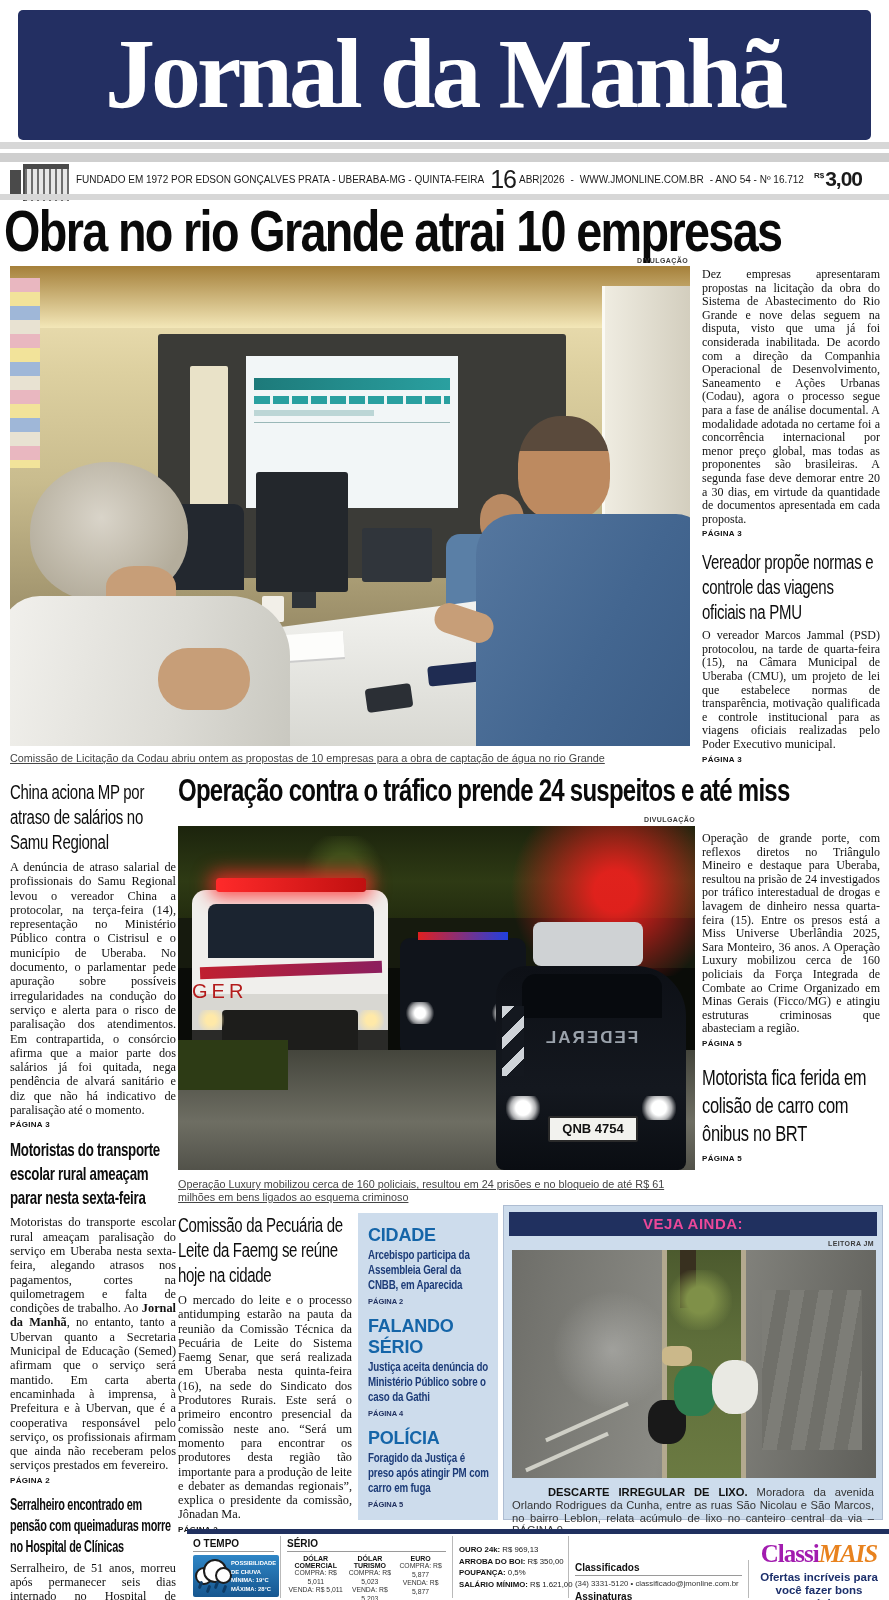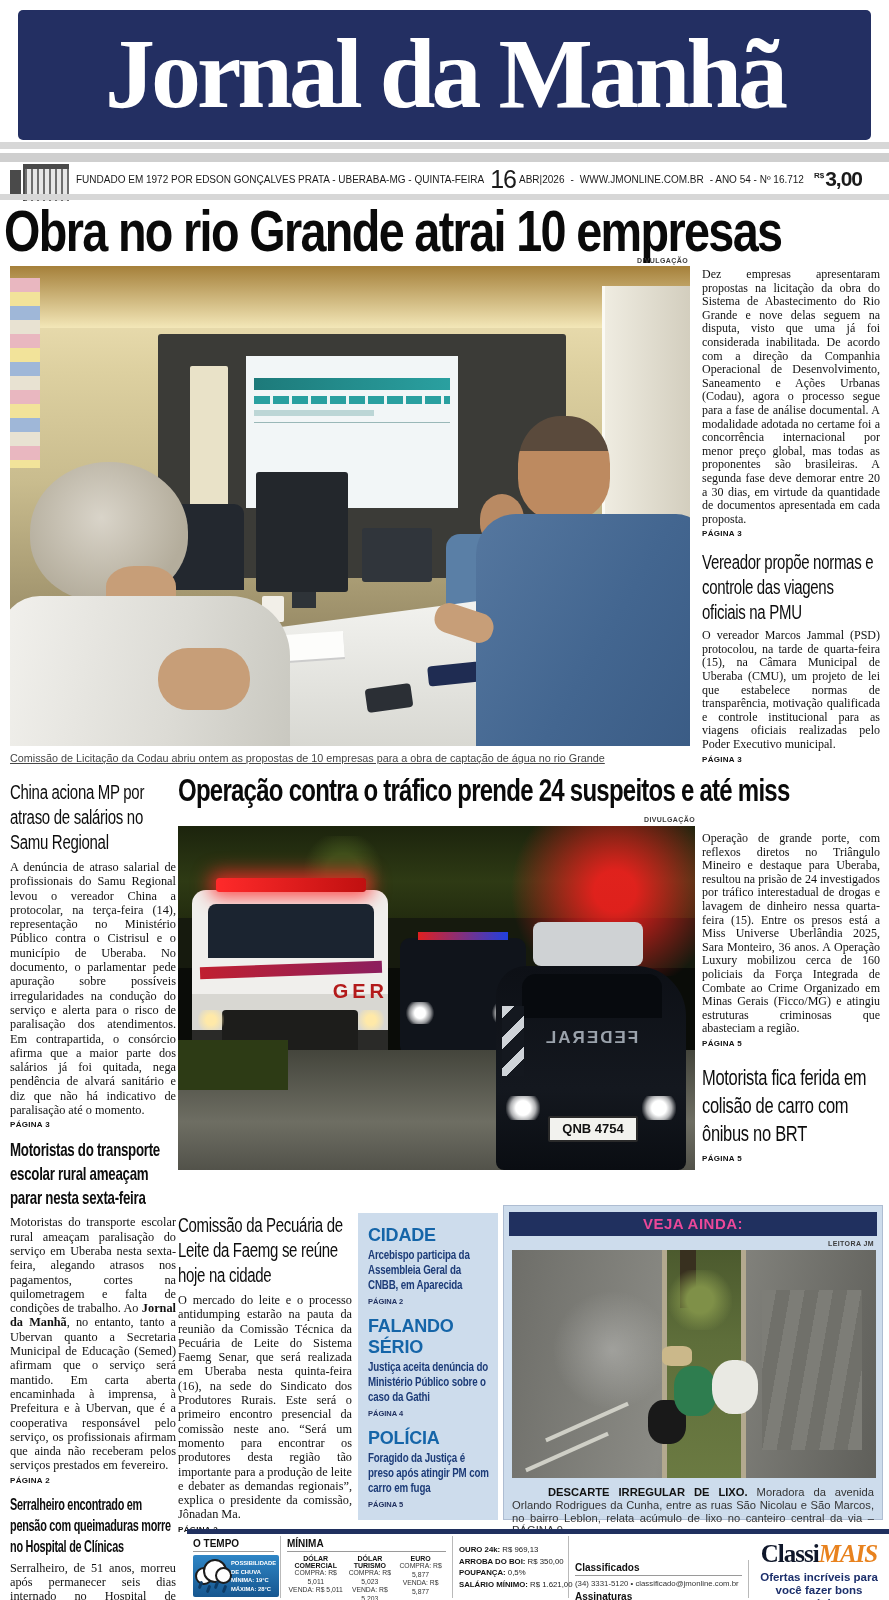--- a/index.html
+++ b/index.html
@@ -92,21 +92,21 @@
   .drops i { position:absolute; width:3px; height:8px; background:#0d3b66; border-radius:2px; transform:rotate(20deg); }
   .cx-grid { display:flex; justify-content:space-between; }
   .cx-item { text-align:center; }
   .cx-name { font-weight:bold; font-size:7px; color:#111; }
   .cx-val { font-size:6.8px; color:#333; line-height:8.5px; }
   .ind-row { font-size:7.8px; line-height:11.5px; color:#222; white-space:nowrap; }
   .ind-row b { color:#111; }
   .contact-line { font-size:7.8px; color:#333; margin-bottom:3px; white-space:nowrap; }
   .classimais { text-align:center; padding-top:4px; }
   .cm-logo { font-family:"Liberation Serif", serif; font-weight:bold; font-size:25px; letter-spacing:-1px; }
-  .cm-1 { color:#0f172a; }
+  .cm-1 { color:#a21caf; }
   .cm-2 { color:#e8821e; font-style:italic; }
   .cm-tag { font-weight:bold; font-size:11.5px; line-height:13px; color:#1c2f6b; margin-top:3px; }
 </style>
 </head>
 <body>
 
 <div class="page">
 
   <div class="abs masthead">
     <div class="masthead-title">Jornal da Manhã</div>
@@ -203,37 +203,38 @@
     <div class="shape" style="left:355px;top:96px;width:110px;height:44px;background:#cfd2d4;border-radius:8px;"></div>
     <div class="shape" style="left:222px;top:112px;width:126px;height:118px;background:#10141b;border-radius:10px;">
       <div class="shape" style="left:6px;top:64px;width:28px;height:22px;background:radial-gradient(circle,#ffffff 30%,#fff8 60%,transparent 80%);"></div>
       <div class="shape" style="left:92px;top:64px;width:28px;height:22px;background:radial-gradient(circle,#ffffff 30%,#fff8 60%,transparent 80%);"></div>
       <div class="shape" style="left:18px;top:-6px;width:90px;height:8px;background:linear-gradient(90deg,#e02020,#2040e0);"></div>
     </div>
     <div class="shape" style="left:14px;top:64px;width:196px;height:200px;background:linear-gradient(180deg,#f0efec 0 52%,#d8d7d2 52% 70%,#2a2a28 70%);border-radius:14px 14px 6px 6px;">
       <div class="shape" style="left:24px;top:-12px;width:150px;height:14px;background:linear-gradient(90deg,#ff2a2a,#c01010);box-shadow:0 0 18px 6px rgba(255,40,40,0.8);border-radius:3px;"></div>
       <div class="shape" style="left:16px;top:14px;width:166px;height:54px;background:#1b2430;border-radius:8px 8px 0 0;"></div>
       <div class="shape" style="left:8px;top:74px;width:182px;height:12px;background:linear-gradient(90deg,#c02030,#8c1f5e);transform:rotate(-2deg);"></div>
-      <div class="shape" style="left:0;top:90px;width:196px;height:26px;text-align:right;font-family:'Liberation Sans',sans-serif;font-weight:bold;font-size:20px;color:#b31b1b;letter-spacing:4px;">GER</div>
+      <div class="shape" style="left:0;top:90px;width:196px;height:26px;text-align:left;font-family:'Liberation Sans',sans-serif;font-weight:normal;font-size:20px;color:#b31b1b;letter-spacing:4px;">GER</div>
       <div class="shape" style="left:30px;top:120px;width:136px;height:46px;background:#1d1d1b;border-radius:4px;"></div>
       <div class="shape" style="left:6px;top:120px;width:26px;height:20px;background:radial-gradient(circle,#ffe9a8 30%,#ffe9a855 70%,transparent 85%);"></div>
       <div class="shape" style="left:166px;top:120px;width:26px;height:20px;background:radial-gradient(circle,#ffe9a8 30%,#ffe9a855 70%,transparent 85%);"></div>
       <div class="shape" style="left:62px;top:172px;width:72px;height:14px;background:#d9d9d4;border:1px solid #555;border-radius:2px;"></div>
     </div>
     <div class="shape" style="left:0;top:224px;width:517px;height:120px;background:linear-gradient(180deg,#44453c,#6e6e63 60%,#52524a);"></div>
     <div class="shape" style="left:0;top:214px;width:110px;height:50px;background:#2d3b15;"></div>
     <div class="shape" style="left:318px;top:140px;width:190px;height:204px;background:linear-gradient(180deg,#0d1016,#14181f 60%,#0a0d12);border-radius:30px 50px 8px 8px;">
       <div class="shape" style="left:26px;top:8px;width:140px;height:44px;background:#070a0e;border-radius:14px 14px 0 0;"></div>
       <div class="shape" style="left:20px;top:62px;width:150px;height:22px;text-align:center;font-family:'Liberation Sans',sans-serif;font-weight:bold;font-size:17px;color:#9aa2ab;letter-spacing:2px;transform:scale(-1,1);">FEDERAL</div>
       <div class="shape" style="left:6px;top:40px;width:22px;height:70px;background:repeating-linear-gradient(135deg,#cfd3d8 0 9px,#14181f 9px 22px);"></div>
       <div class="shape" style="left:10px;top:130px;width:34px;height:24px;background:radial-gradient(circle,#ffffff 35%,#fffa 60%,transparent 85%);"></div>
       <div class="shape" style="left:146px;top:130px;width:34px;height:24px;background:radial-gradient(circle,#ffffff 35%,#fffa 60%,transparent 85%);"></div>
       <div class="shape" style="left:52px;top:150px;width:86px;height:22px;background:#f2f2ee;border:2px solid #2a2a2a;border-radius:2px;text-align:center;font-family:'Liberation Sans',sans-serif;font-weight:bold;font-size:13px;line-height:22px;color:#111;">QNB 4754</div>
     </div>
   </div>
+  <div class="abs cap" style="left:178px;top:1178px;width:517px;">Operação Luxury mobilizou cerca de 160 policiais, resultou em 24 prisões e no bloqueio de até R$ 61 milhões em bens ligados ao esquema criminoso</div>
 
   <div class="abs rcol" style="top:832px;">
     <div class="bt bt-sm">Operação de grande porte, com reflexos diretos no Triângulo Mineiro e destaque para Uberaba, resultou na prisão de 24 investigados por tráfico interestadual de drogas e lavagem de dinheiro nessa quarta-feira (15). Entre os presos está a Miss Universe Uberlândia 2025, Sara Monteiro, 36 anos. A Operação Luxury mobilizou cerca de 160 policiais da Força Integrada de Combate ao Crime Organizado em Minas Gerais (Ficco/MG) e atingiu estruturas criminosas que abasteciam a região.</div>
     <div class="pg">PÁGINA 5</div>
     <div class="ch big" style="margin-top:16px;">Motorista fica ferida em colisão de carro com ônibus no BRT</div>
     <div class="pg" style="margin-top:6px;">PÁGINA 5</div>
   </div>
 
   <div class="abs" style="left:178px;top:1213px;width:174px;">
     <div class="ch">Comissão da Pecuária de Leite da Faemg se reúne hoje na cidade</div>
@@ -296,21 +297,21 @@
         </div>
         <div class="tempo-text">
           <div>POSSIBILIDADE</div>
           <div>DE CHUVA</div>
           <div>MÍNIMA: 19°C</div>
           <div>MÁXIMA: 28°C</div>
         </div>
       </div>
     </div>
     <div class="fcell" style="width:172px;">
-      <div class="flabel">MÍNIMA</div>
+      <div class="flabel">SÉRIO</div>
       <div class="cx-grid">
         <div class="cx-item">
           <div class="cx-name">DÓLAR COMERCIAL</div>
           <div class="cx-val">COMPRA: R$ 5,011</div>
           <div class="cx-val">VENDA: R$ 5,011</div>
         </div>
         <div class="cx-item">
           <div class="cx-name">DÓLAR TURISMO</div>
           <div class="cx-val">COMPRA: R$ 5,023</div>
           <div class="cx-val">VENDA: R$ 5,203</div>

